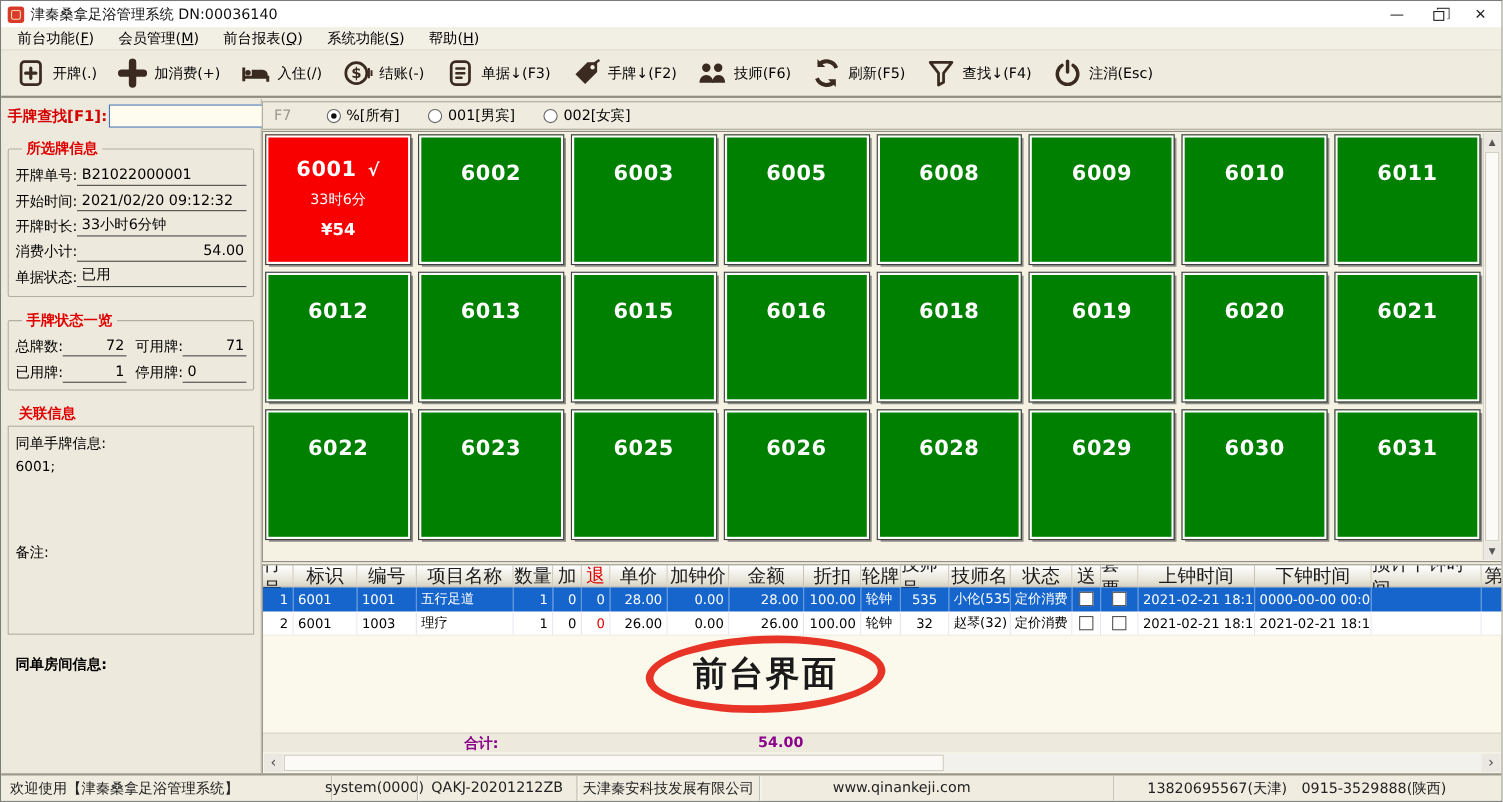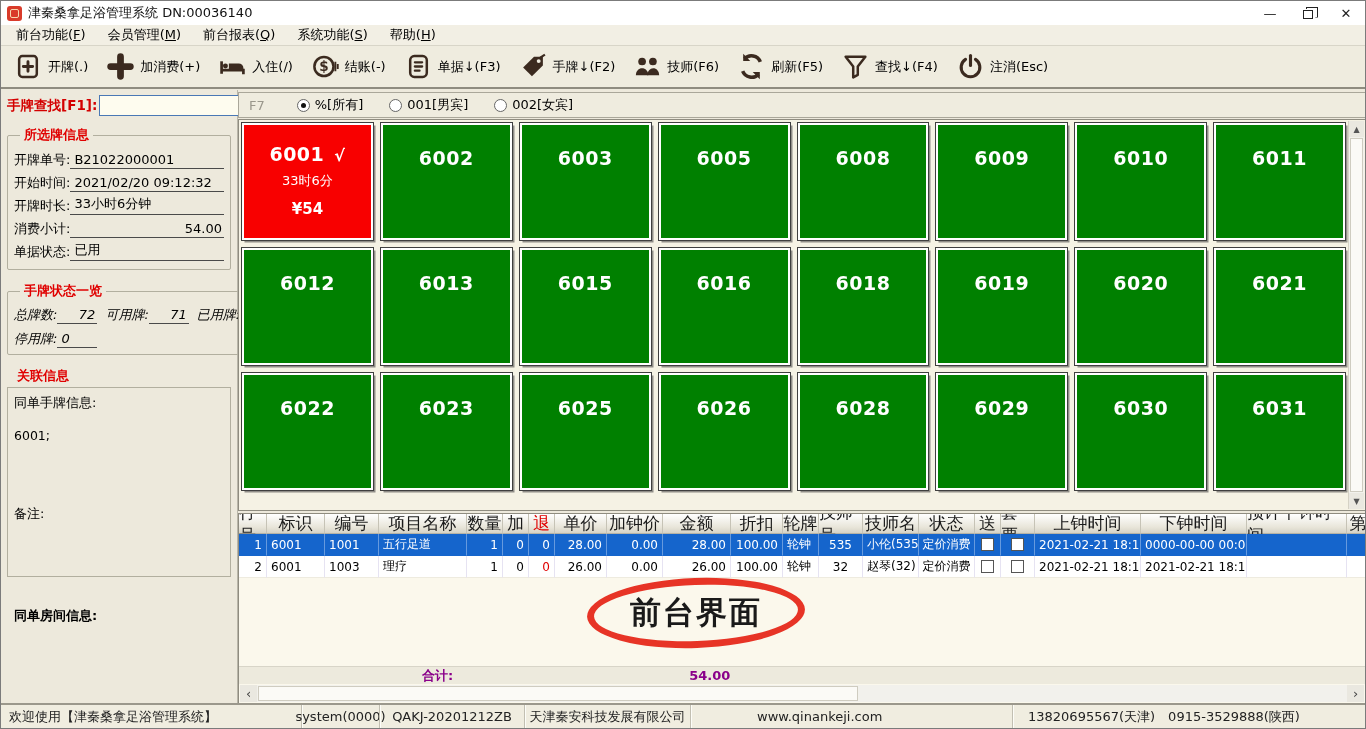--- a/index.html
+++ b/index.html
@@ -35,28 +35,28 @@
   .search-label { color:#d40000; font-weight:bold; font-size:13.5px; white-space:nowrap; }
   .search-input { width:142px; height:21px; margin-left:2px; background:#FEFCEF; border:1px solid #4a78b5; outline:none; font-size:13px; padding:1px 3px; position:relative; }
 
   fieldset.grp { border:1px solid #b2af9f; border-radius:2px; padding:4px 6px 6px 6px; margin-bottom:12px; }
   fieldset.grp legend { color:#e00000; font-weight:bold; font-size:13px; padding:0 4px; margin-left:6px; }
   .fld-row { display:flex; align-items:flex-end; height:21px; margin-bottom:2px; }
   .fld-label { white-space:nowrap; font-size:13px; flex:none; }
   .fld-value { flex:1; border-bottom:1px solid #4a4a4a; font-size:13px; padding:0 2px 1px 4px; white-space:nowrap; overflow:hidden; }
   .fld-value.right { text-align:right; }
 
-  .stats-grid { display:grid; grid-template-columns:1fr 1fr 1fr; column-gap:8px; row-gap:4px;font-style:italic; }
+  .stats-grid { display:grid; grid-template-columns:1fr 1fr; column-gap:8px; row-gap:4px; }
   .stat { display:flex; align-items:flex-end; height:20px; }
   .stat .fld-value { min-width:40px; }
   .stat .fld-value.left { text-align:left; }
 
   .related-title { color:#e00000; font-weight:bold; font-size:13px; margin:2px 0 2px 10px; }
   .related-box { border:1px solid #b2af9f; background:#EDE9DC; height:190px; padding:6px 6px; font-size:13px; }
-  .rel-line1 { margin-bottom:16px; }
+  .rel-line1 { margin-bottom:4px; }
   .rel-value { font-size:12.5px; }
   .rel-note { margin-top:62px; }
   .rel-room { margin-top:84px;font-weight:bold; }
 
   
   .filter-bar { position:absolute; left:237px; top:91px; width:1128px; height:26px; background:#EFECDF; border:1px solid #aaa79a; display:flex; align-items:center; gap:26px; padding-left:10px; }
   .f7-hint { color:#9a978c; font-size:13px; margin-right:6px; }
   .radio-opt { display:flex; align-items:center; gap:5px; }
   .radio-circ { width:13px; height:13px; border-radius:50%; background:#fff; border:1px solid #666; position:relative; flex:none; }
   .radio-circ.on::after { content:""; position:absolute; left:3px; top:3px; width:5px; height:5px; border-radius:50%; background:#111; }
@@ -103,21 +103,21 @@
 
   
   .statusbar { position:absolute; left:0; bottom:0; width:100%; height:25px; background:#F0EDE0; border-top:2px solid #9b988c; display:flex; align-items:center; font-size:13px; color:#222; }
   .seg { height:100%; display:flex; align-items:center; padding:0 12px; white-space:nowrap; }
   .seg + .seg { border-left:1px solid #c2bfb2; box-shadow:inset 1px 0 0 #fdfdf8; }
   .seg.s0 { width:300px; padding-left:8px; }
   .seg.s1 { width:78px; justify-content:center; padding:0; }
   .seg.s2 { width:145px; justify-content:center; padding:0; }
   .seg.s3 { width:166px; justify-content:center; padding:0; }
   .seg.s4 { width:322px; padding-left:66px; }
-  .seg.s5 { flex:1; padding-left:15px; }
+  .seg.s5 { flex:1; padding-left:30px; }
 </style>
 </head>
 <body>
 
 <div class="window">
 
   <div class="titlebar">
     <div class="app-icon"></div>
     <span class="title-text">津秦桑拿足浴管理系统 DN:00036140</span>
     <div class="win-controls">

